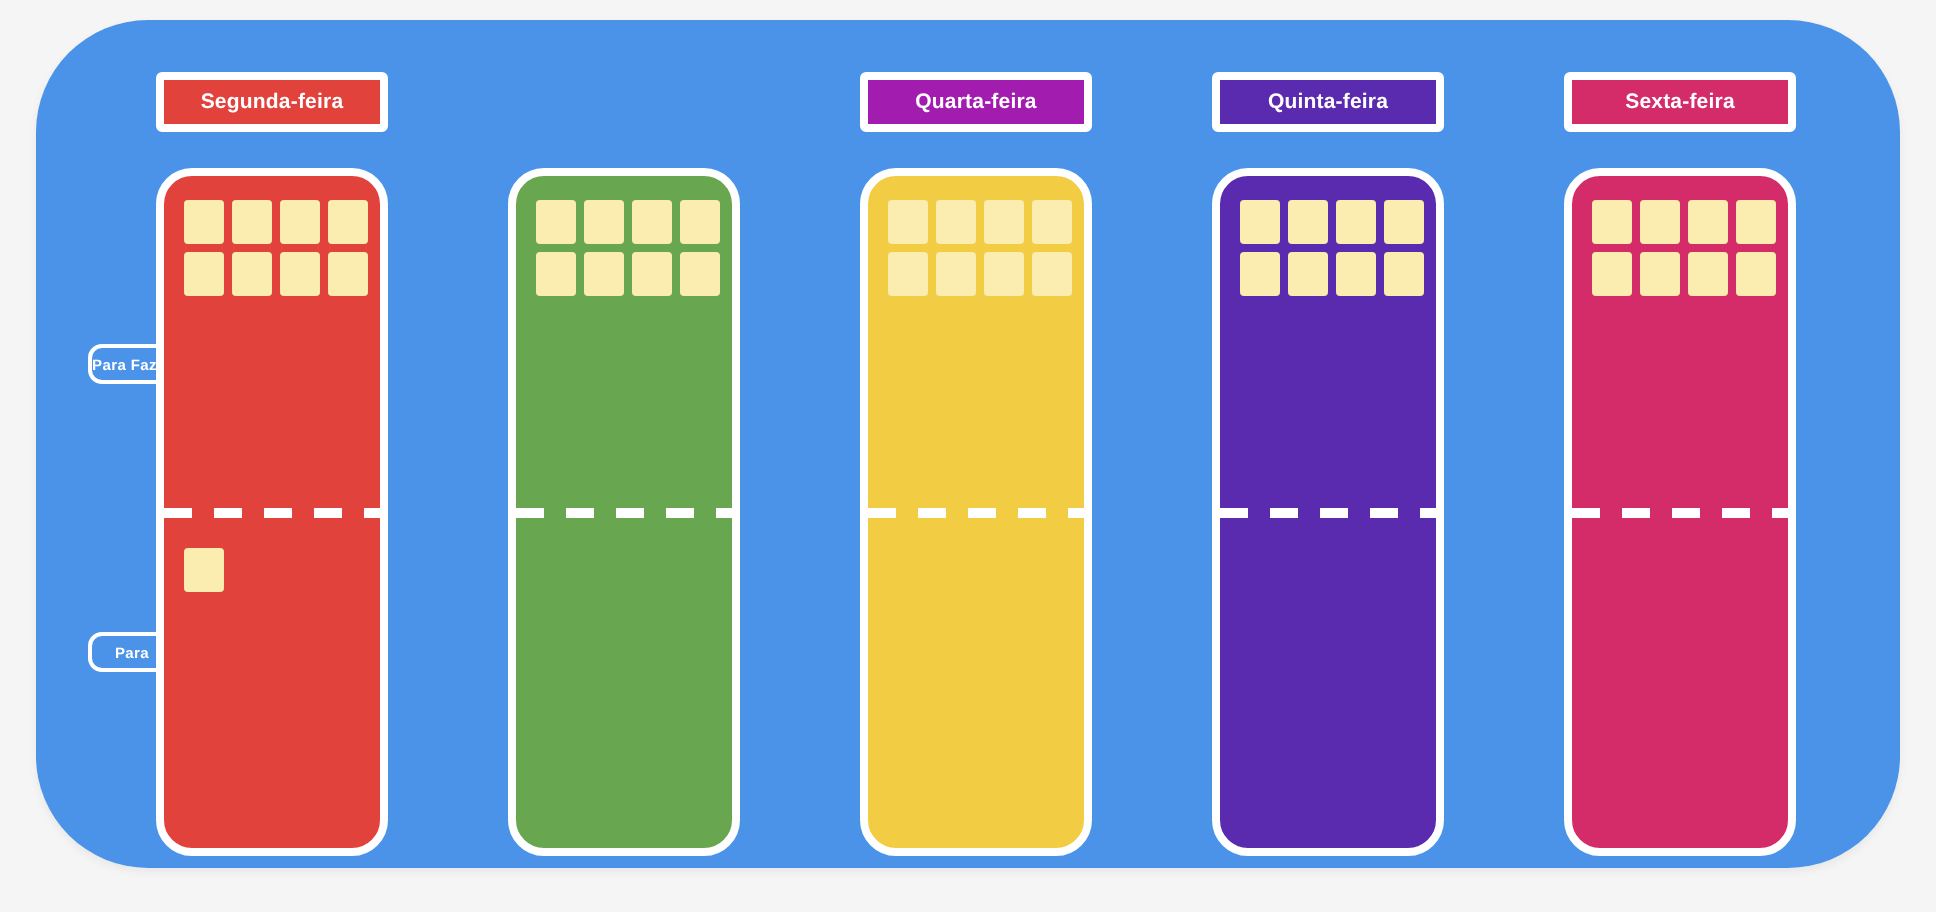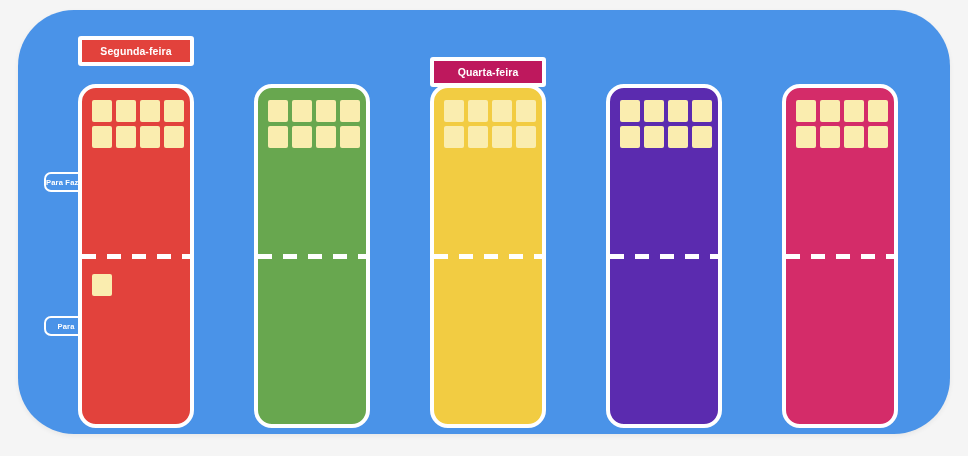--- a/index.html
+++ b/index.html
@@ -177,51 +177,53 @@
               <div class="note" style="background: rgb(250, 237, 175);"></div>
               <div class="note" style="background: rgb(250, 237, 175);"></div>
               <div class="note" style="background: rgb(250, 237, 175);"></div>
               <div class="note" style="background: rgb(250, 237, 175);"></div>
               <div class="note" style="background: rgb(250, 237, 175);"></div>
             </div>
             <div class="divider"></div>
           </div>
         </div>
         <div class="column" style="left: 412px;">
-          <div class="col-header" style="background: #be185d; margin-top: 21px;">Quarta-feira</div>
+          <div class="col-header" style="background: #a21caf;">Quarta-feira</div>
           <div class="col-body" style="background: rgb(242, 204, 66);">
             <div class="notes-top">
               <div class="note" style="background: rgb(250, 237, 175);"></div>
               <div class="note" style="background: rgb(250, 237, 175);"></div>
               <div class="note" style="background: rgb(250, 237, 175);"></div>
               <div class="note" style="background: rgb(250, 237, 175);"></div>
               <div class="note" style="background: rgb(250, 237, 175);"></div>
               <div class="note" style="background: rgb(250, 237, 175);"></div>
               <div class="note" style="background: rgb(250, 237, 175);"></div>
               <div class="note" style="background: rgb(250, 237, 175);"></div>
             </div>
             <div class="divider"></div>
           </div>
         </div>
         <div class="column" style="left: 588px;">
+          <div class="col-header" style="background: rgb(91, 43, 175);">Quinta-feira</div>
           <div class="col-body" style="background: rgb(91, 43, 175);">
             <div class="notes-top">
               <div class="note" style="background: rgb(250, 237, 175);"></div>
               <div class="note" style="background: rgb(250, 237, 175);"></div>
               <div class="note" style="background: rgb(250, 237, 175);"></div>
               <div class="note" style="background: rgb(250, 237, 175);"></div>
               <div class="note" style="background: rgb(250, 237, 175);"></div>
               <div class="note" style="background: rgb(250, 237, 175);"></div>
               <div class="note" style="background: rgb(250, 237, 175);"></div>
               <div class="note" style="background: rgb(250, 237, 175);"></div>
             </div>
             <div class="divider"></div>
           </div>
         </div>
         <div class="column" style="left: 764px;">
+          <div class="col-header" style="background: rgb(212, 44, 105);">Sexta-feira</div>
           <div class="col-body" style="background: rgb(212, 44, 105);">
             <div class="notes-top">
               <div class="note" style="background: rgb(250, 237, 175);"></div>
               <div class="note" style="background: rgb(250, 237, 175);"></div>
               <div class="note" style="background: rgb(250, 237, 175);"></div>
               <div class="note" style="background: rgb(250, 237, 175);"></div>
               <div class="note" style="background: rgb(250, 237, 175);"></div>
               <div class="note" style="background: rgb(250, 237, 175);"></div>
               <div class="note" style="background: rgb(250, 237, 175);"></div>
               <div class="note" style="background: rgb(250, 237, 175);"></div>

